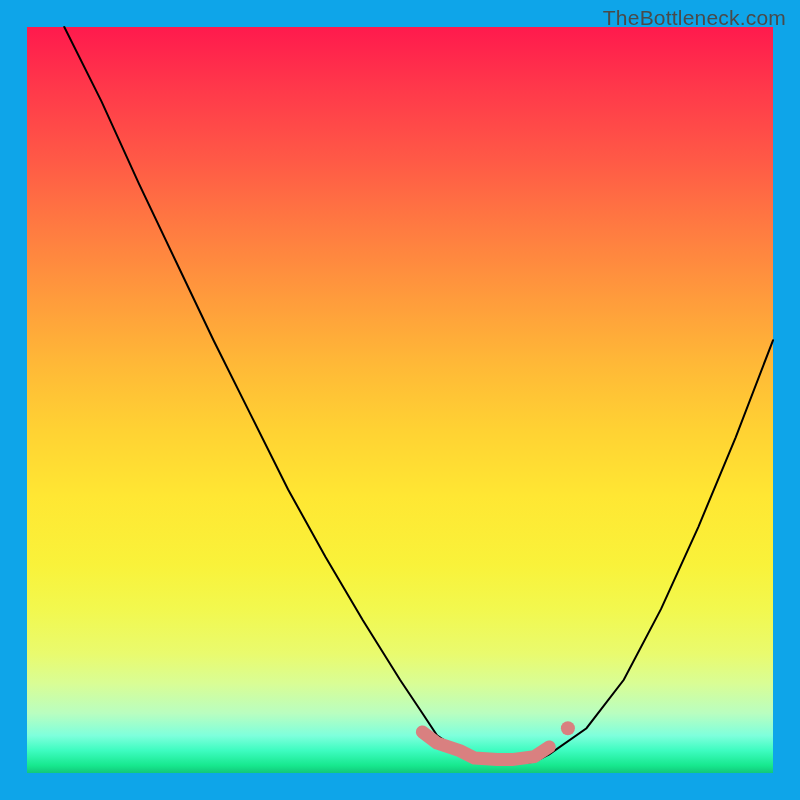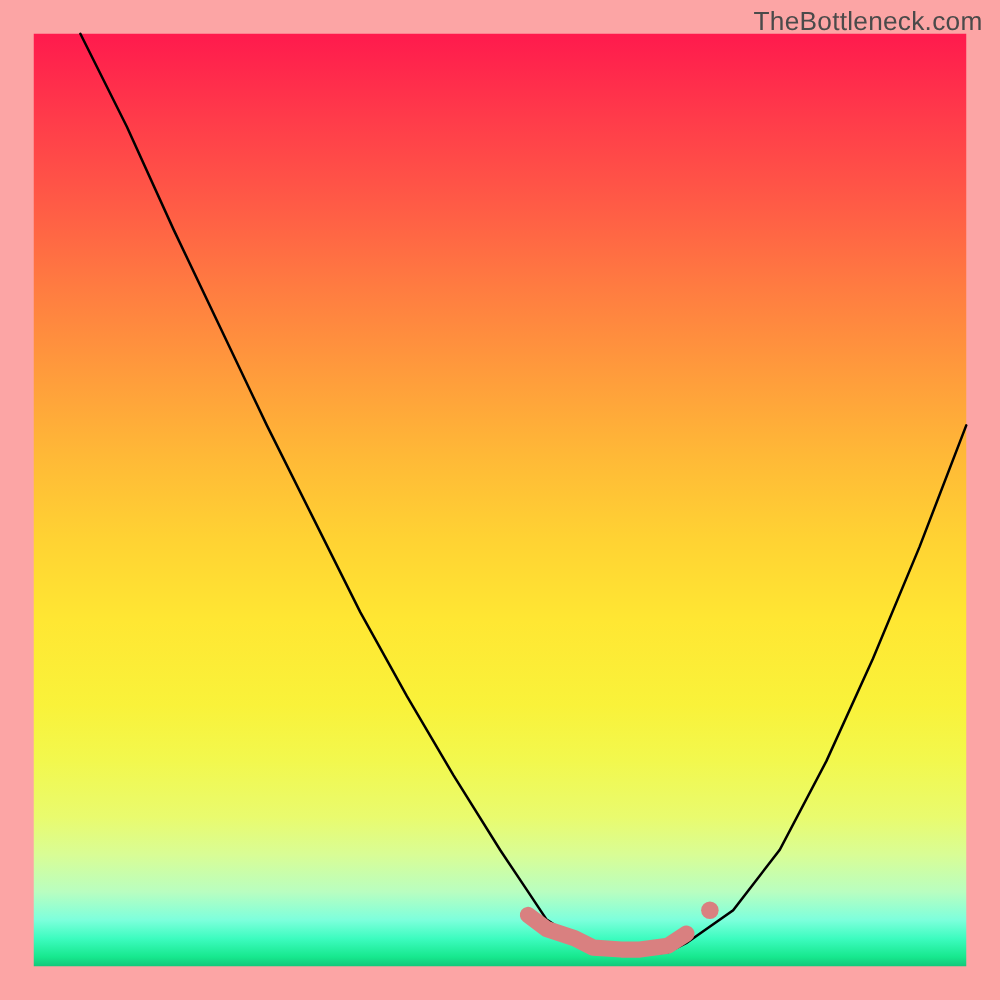--- a/index.html
+++ b/index.html
@@ -8,21 +8,21 @@
     width: 800px;
     height: 800px;
     background: #000;
     overflow: hidden;
     font-family: Arial, Helvetica, sans-serif;
   }
   .frame {
     position: relative;
     width: 800px;
     height: 800px;
-    background: #fca5a5;
+    background: #0ea5e9;
   }
   .plot-area {
     position: absolute;
     left: 27px;
     top: 27px;
     width: 746px;
     height: 746px;
     
     background: linear-gradient(to bottom,
       #ff1a4d 0%,

